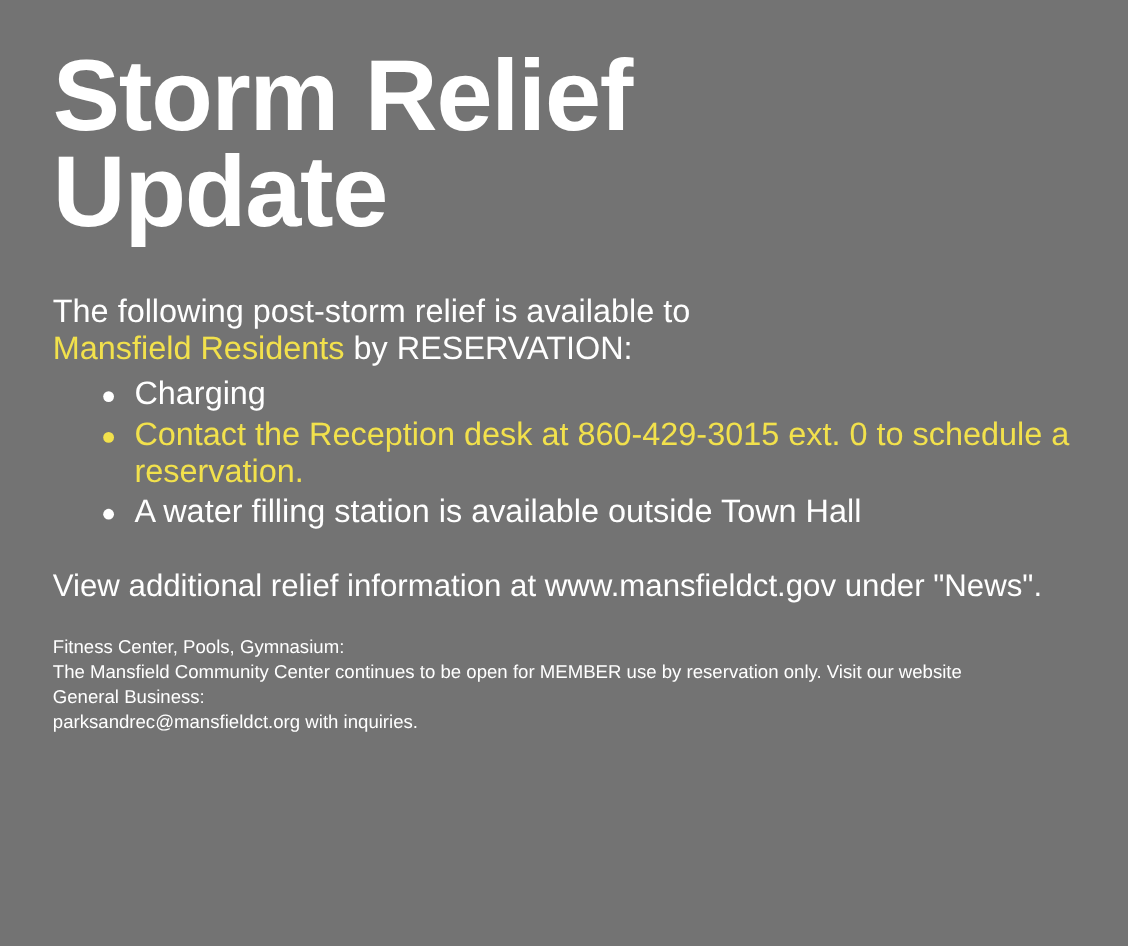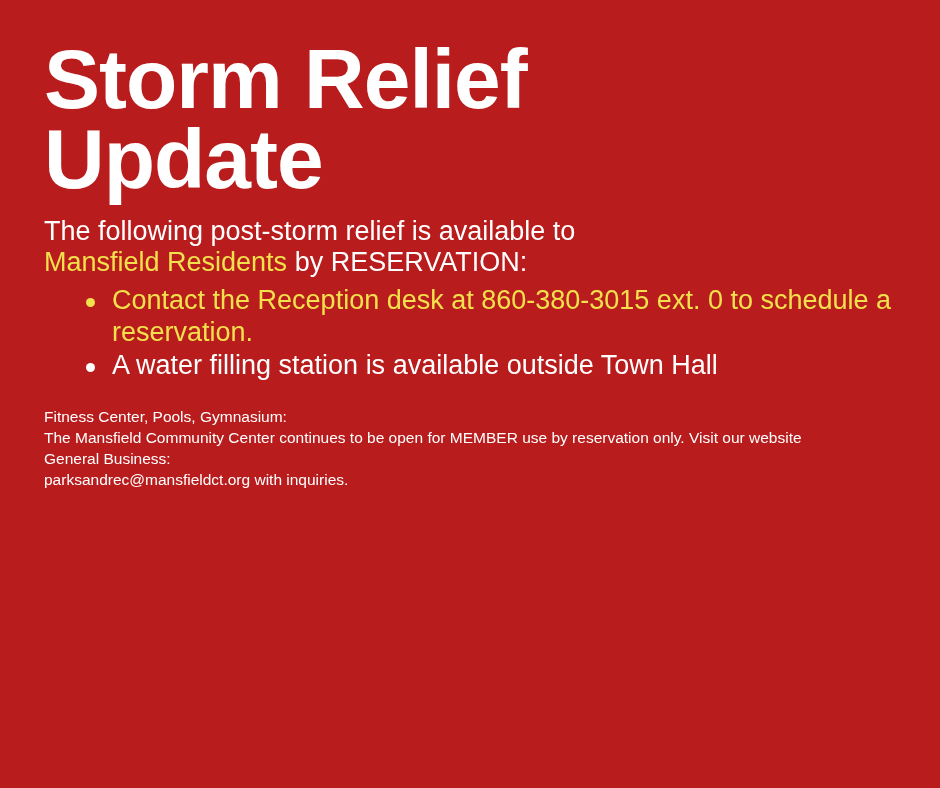--- a/index.html
+++ b/index.html
@@ -13,34 +13,34 @@
     font-family: "Liberation Sans", sans-serif;
     color: #ffffff;
     overflow: hidden;
   }
   .poster {
     position: relative;
     width: 940px;
     height: 788px;
     box-sizing: border-box;
     padding: 34px 40px 0 44px;
-    background: #b91c1c;
+    background: #737373;
   }
   .title {
     font-size: 84px;
     line-height: 0.95;
     font-weight: bold;
     letter-spacing: -1px;
     color: #ffffff;
     margin: 0 0 0 0;
     padding-top: 6px;
     max-width: 640px;
   }
   .intro {
-    margin-top: 16px;
+    margin-top: 44px;
     font-size: 27px;
     line-height: 1.18;
     color: #ffffff;
     font-weight: 400;
   }
   .intro .highlight {
     color: #f2e14c;
   }
   ul.relief-list {
     margin: 6px 0 0 0;
@@ -98,24 +98,26 @@
 <div class="poster">
 
   <h1 class="title">Storm Relief Update</h1>
 
   <div class="intro">
     <span>The following post-storm relief is available to</span><br>
     <span class="highlight">Mansfield Residents</span><span> by RESERVATION:</span>
   </div>
 
   <ul class="relief-list">
-    <li class="accent">Contact the Reception desk at 860-380-3015 ext. 0 to schedule a reservation.</li>
+    <li>Charging</li>
+    <li class="accent">Contact the Reception desk at 860-429-3015 ext. 0 to schedule a reservation.</li>
     <li>A water filling station is available outside Town Hall</li>
   </ul>
 
+  <div class="view-more">View additional relief information at www.mansfieldct.gov under "News".</div>
 
   <div class="fineprint">
     <div class="block">
       <span class="line">Fitness Center, Pools, Gymnasium:</span>
       <span class="line">The Mansfield Community Center continues to be open for MEMBER use by reservation only. Visit our website</span>
     </div>
     <div class="block">
       <span class="line">General Business:</span>
       <span class="line">parksandrec@mansfieldct.org with inquiries.</span>
     </div>

